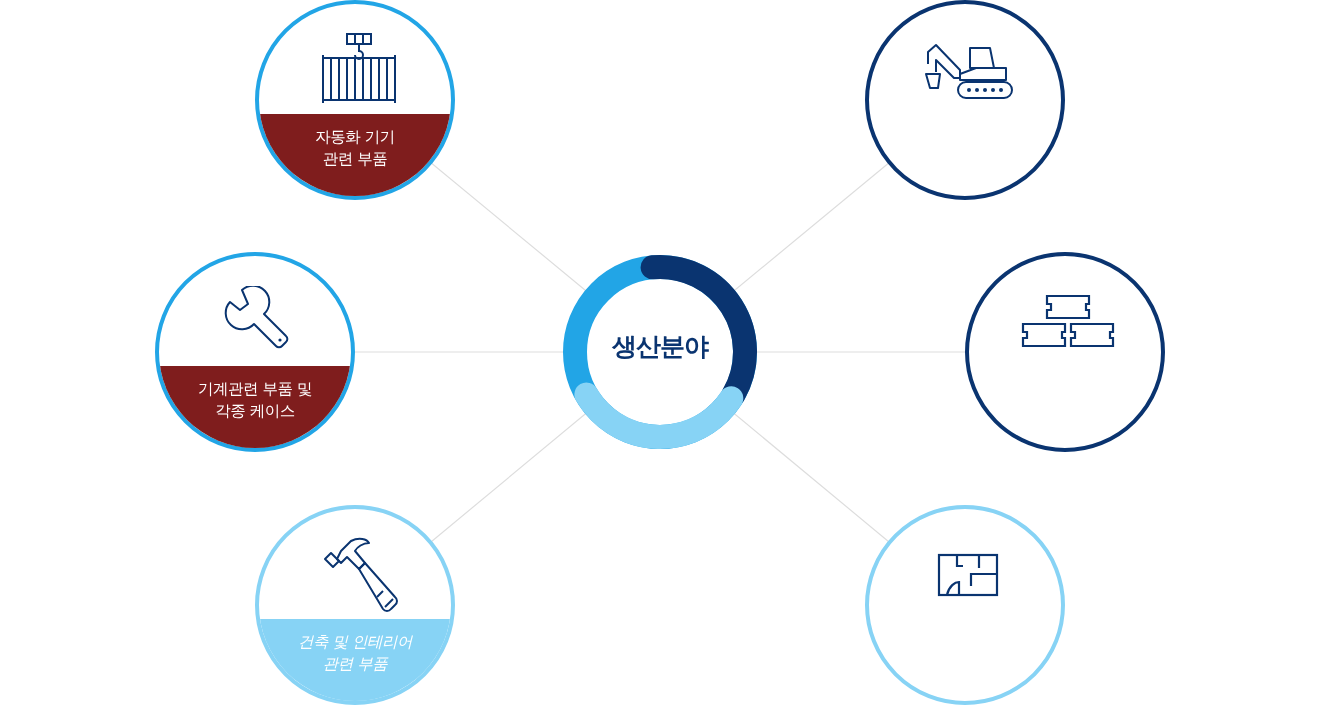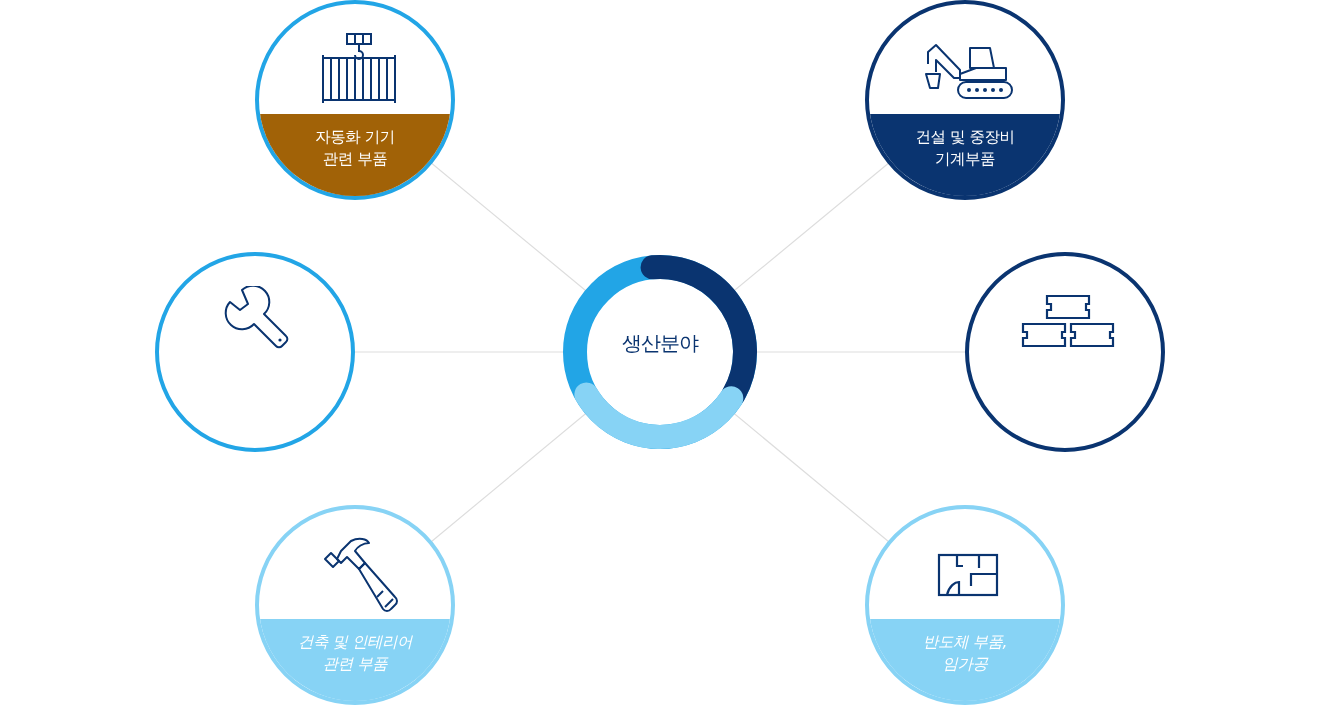--- a/index.html
+++ b/index.html
@@ -9,28 +9,28 @@
   .node { position: absolute; width: 200px; height: 200px; border-radius: 50%;
           box-sizing: border-box; overflow: hidden; background: #fff; }
   .node .icon { position: absolute; left: 0; top: 0; width: 200px; height: 120px;
                 display: flex; align-items: center; justify-content: center; }
   .node .band { position: absolute; left: 0; right: 0; bottom: 0; height: 82px;
                 display: flex; flex-direction: column; align-items: center;
                 padding-top: 12px; box-sizing: border-box; }
   .node .band span { color: #ffffff; font-size: 15.5px; line-height: 22px;
                      letter-spacing: -0.5px; white-space: nowrap; }
   .c-mid  { border: 4px solid #22a5e6; }
-  .c-mid .band  { background: #a16207; }
+  .c-mid .band  { background: #7f1d1d; }
   .c-dark { border: 4px solid #0a3470; }
   .c-dark .band { background: #0a3470; }
   .c-light { border: 4px solid #87d3f5; font-style: italic; }
   .c-light .band { background: #87d3f5; }
   .hub { position: absolute; left: 560px; top: 252px; width: 200px; height: 200px; }
   .hub-label { position: absolute; left: 560px; top: 330px; width: 200px; text-align: center;
-               font-size: 20px; font-weight: normal; color: #0a3470; letter-spacing: -1px; }
+               font-size: 25px; font-weight: bold; color: #0a3470; letter-spacing: -1px; }
 </style>
 </head>
 <body>
 
 <svg class="lines" viewBox="0 0 1320 705">
   <g stroke="#dddddd" stroke-width="1.2">
     <line x1="355" y1="100" x2="660" y2="352"></line>
     <line x1="965" y1="100" x2="660" y2="352"></line>
     <line x1="255" y1="352" x2="660" y2="352"></line>
     <line x1="1065" y1="352" x2="660" y2="352"></line>
@@ -85,32 +85,32 @@
       <path d="M36 32 L52 26 L46 26 L46 6 L66 6 L70 26 L82 26 L82 38 L36 38 Z"></path>
       <line x1="46" y1="26" x2="70" y2="26"></line>
       <rect x="34" y="40" width="54" height="16" rx="8"></rect>
       <circle cx="45" cy="48" r="2" fill="#0a3470" stroke="none"></circle>
       <circle cx="53" cy="48" r="2" fill="#0a3470" stroke="none"></circle>
       <circle cx="61" cy="48" r="2" fill="#0a3470" stroke="none"></circle>
       <circle cx="69" cy="48" r="2" fill="#0a3470" stroke="none"></circle>
       <circle cx="77" cy="48" r="2" fill="#0a3470" stroke="none"></circle>
     </svg>
   </div>
-  <div class="band">
-    <span>건설 및 중장비</span>
-    <span>기계부품</span>
-  </div>
 </div>
 
 <div class="node c-mid" style="left:155px; top:252px;">
   <div class="icon" style="padding-top:10px; box-sizing:border-box;">
     <svg width="70" height="70" viewBox="0 0 70 70" fill="none" stroke="#0a3470" stroke-width="2" stroke-linejoin="round">
       <path d="M18 4 a16 16 0 0 1 22 24 L62 50 a4 4 0 0 1 0 6 L58 60 a4 4 0 0 1 -6 0 L30 38 A16 16 0 0 1 6 16 L16 24 L24 18 Z"></path>
       <circle cx="56" cy="54" r="1.6" fill="#0a3470" stroke="none"></circle>
     </svg>
+  </div>
+  <div class="band">
+    <span>기계관련 부품 및</span>
+    <span>각종 케이스</span>
   </div>
 </div>
 
 <div class="node c-dark" style="left:965px; top:252px;">
   <div class="icon" style="padding-top:12px; box-sizing:border-box;">
     <svg width="96" height="60" viewBox="0 0 96 60" fill="none" stroke="#0a3470" stroke-width="2.2">
       <path d="M26 4 H68 V12 H65 V18 H68 V26 H26 V18 H30 V12 H26 Z"></path>
       <path d="M2 32 H44 V40 H41 V46 H44 V54 H2 V46 H6 V40 H2 Z"></path>
       <path d="M50 32 H92 V40 H89 V46 H92 V54 H50 V46 H54 V40 H50 Z"></path>
     </svg>
@@ -136,17 +136,13 @@
 <div class="node c-light" style="left:865px; top:505px;">
   <div class="icon" style="padding-top:14px; box-sizing:border-box;">
     <svg width="64" height="48" viewBox="0 0 64 48" fill="none" stroke="#0a3470" stroke-width="2.2">
       <rect x="2" y="3" width="58" height="40"></rect>
       <path d="M20 3 V14 H26"></path>
       <path d="M42 3 V16"></path>
       <path d="M34 34 V22 H60"></path>
       <path d="M10 43 C12 34 18 30 22 30 V43"></path>
     </svg>
   </div>
-  <div class="band">
-    <span>반도체 부품,</span>
-    <span>임가공</span>
-  </div>
 </div>
 
 </body></html>

